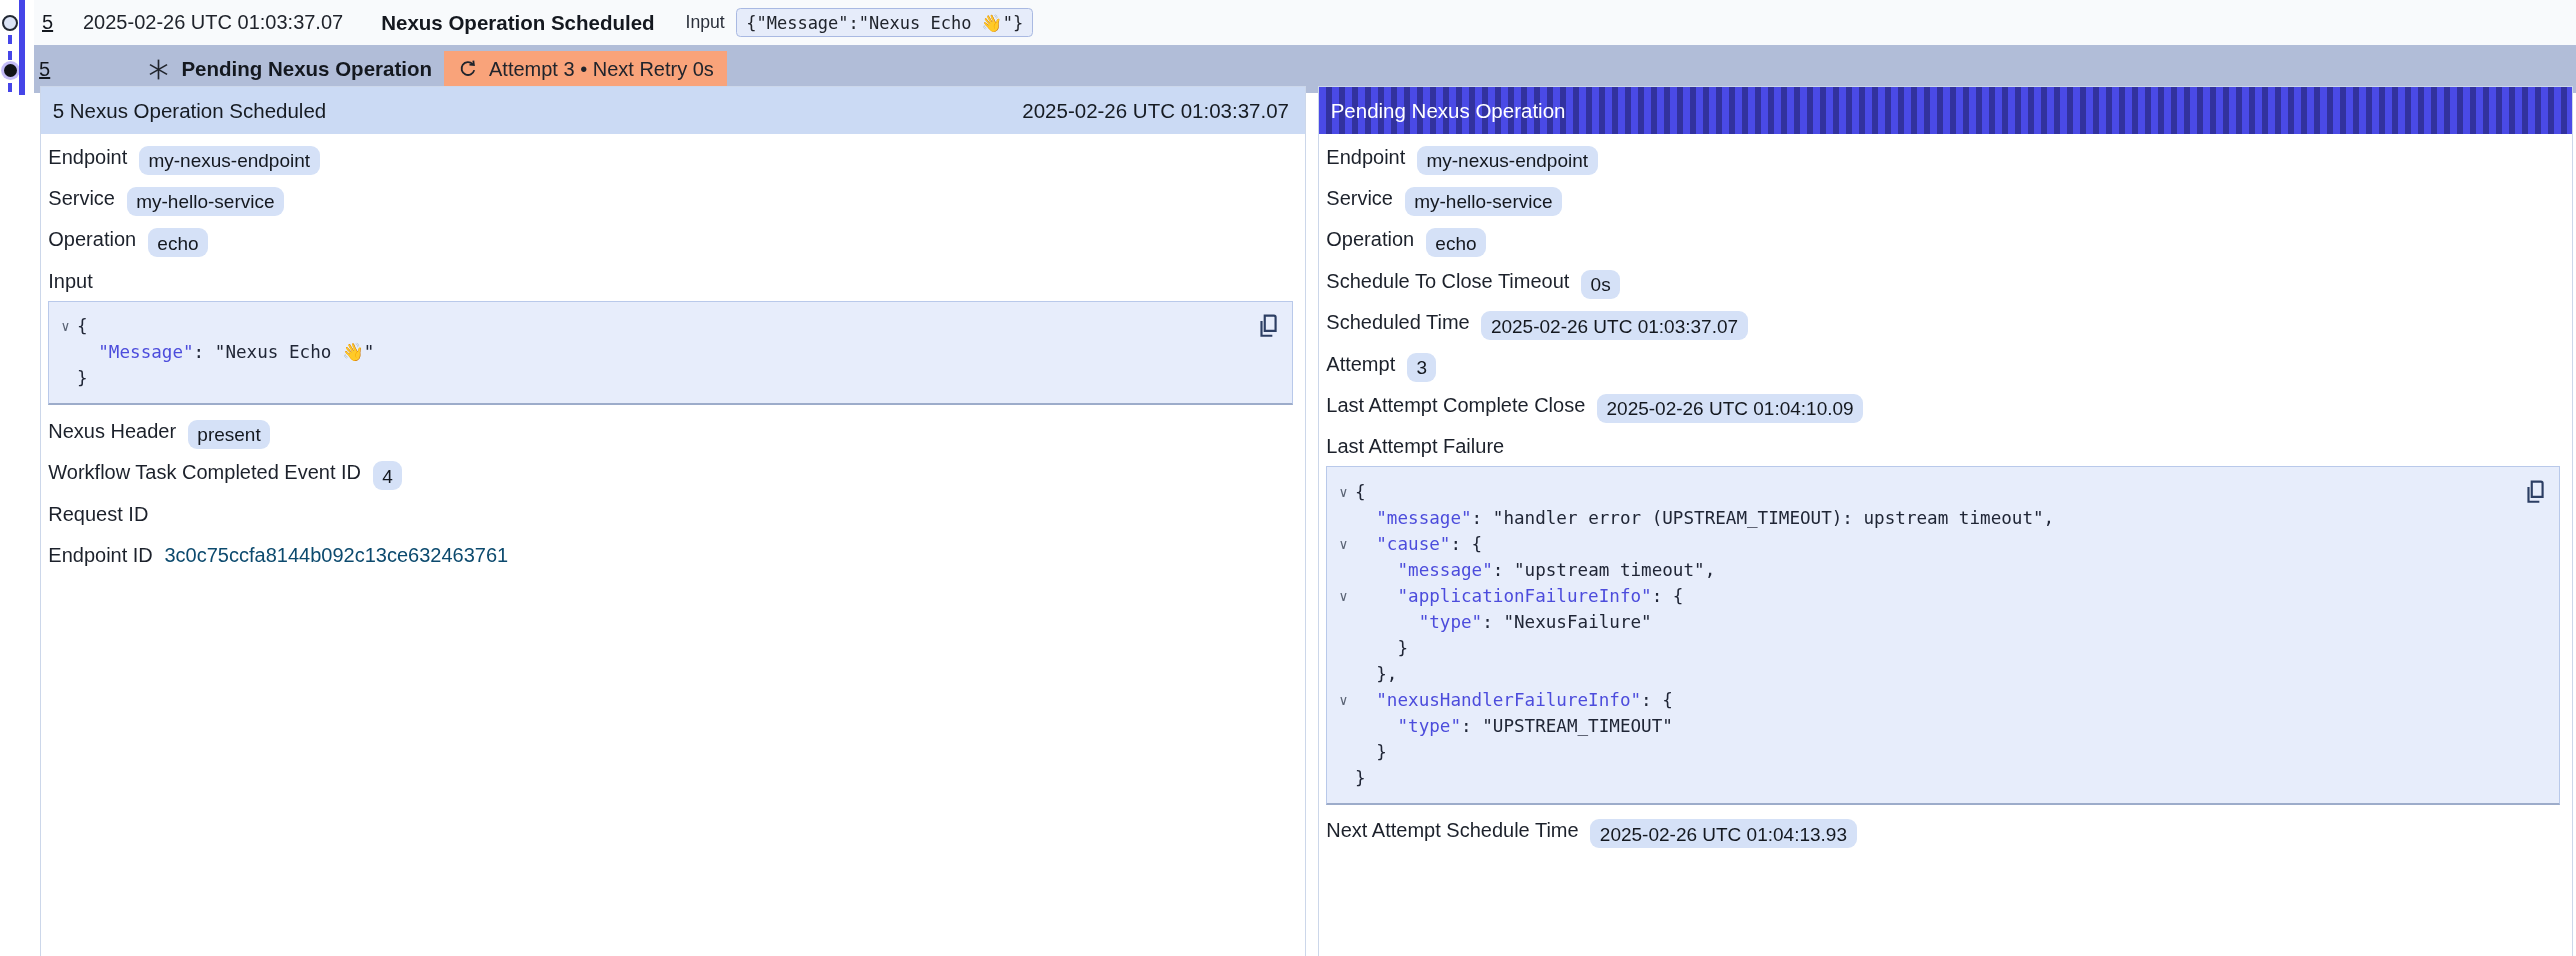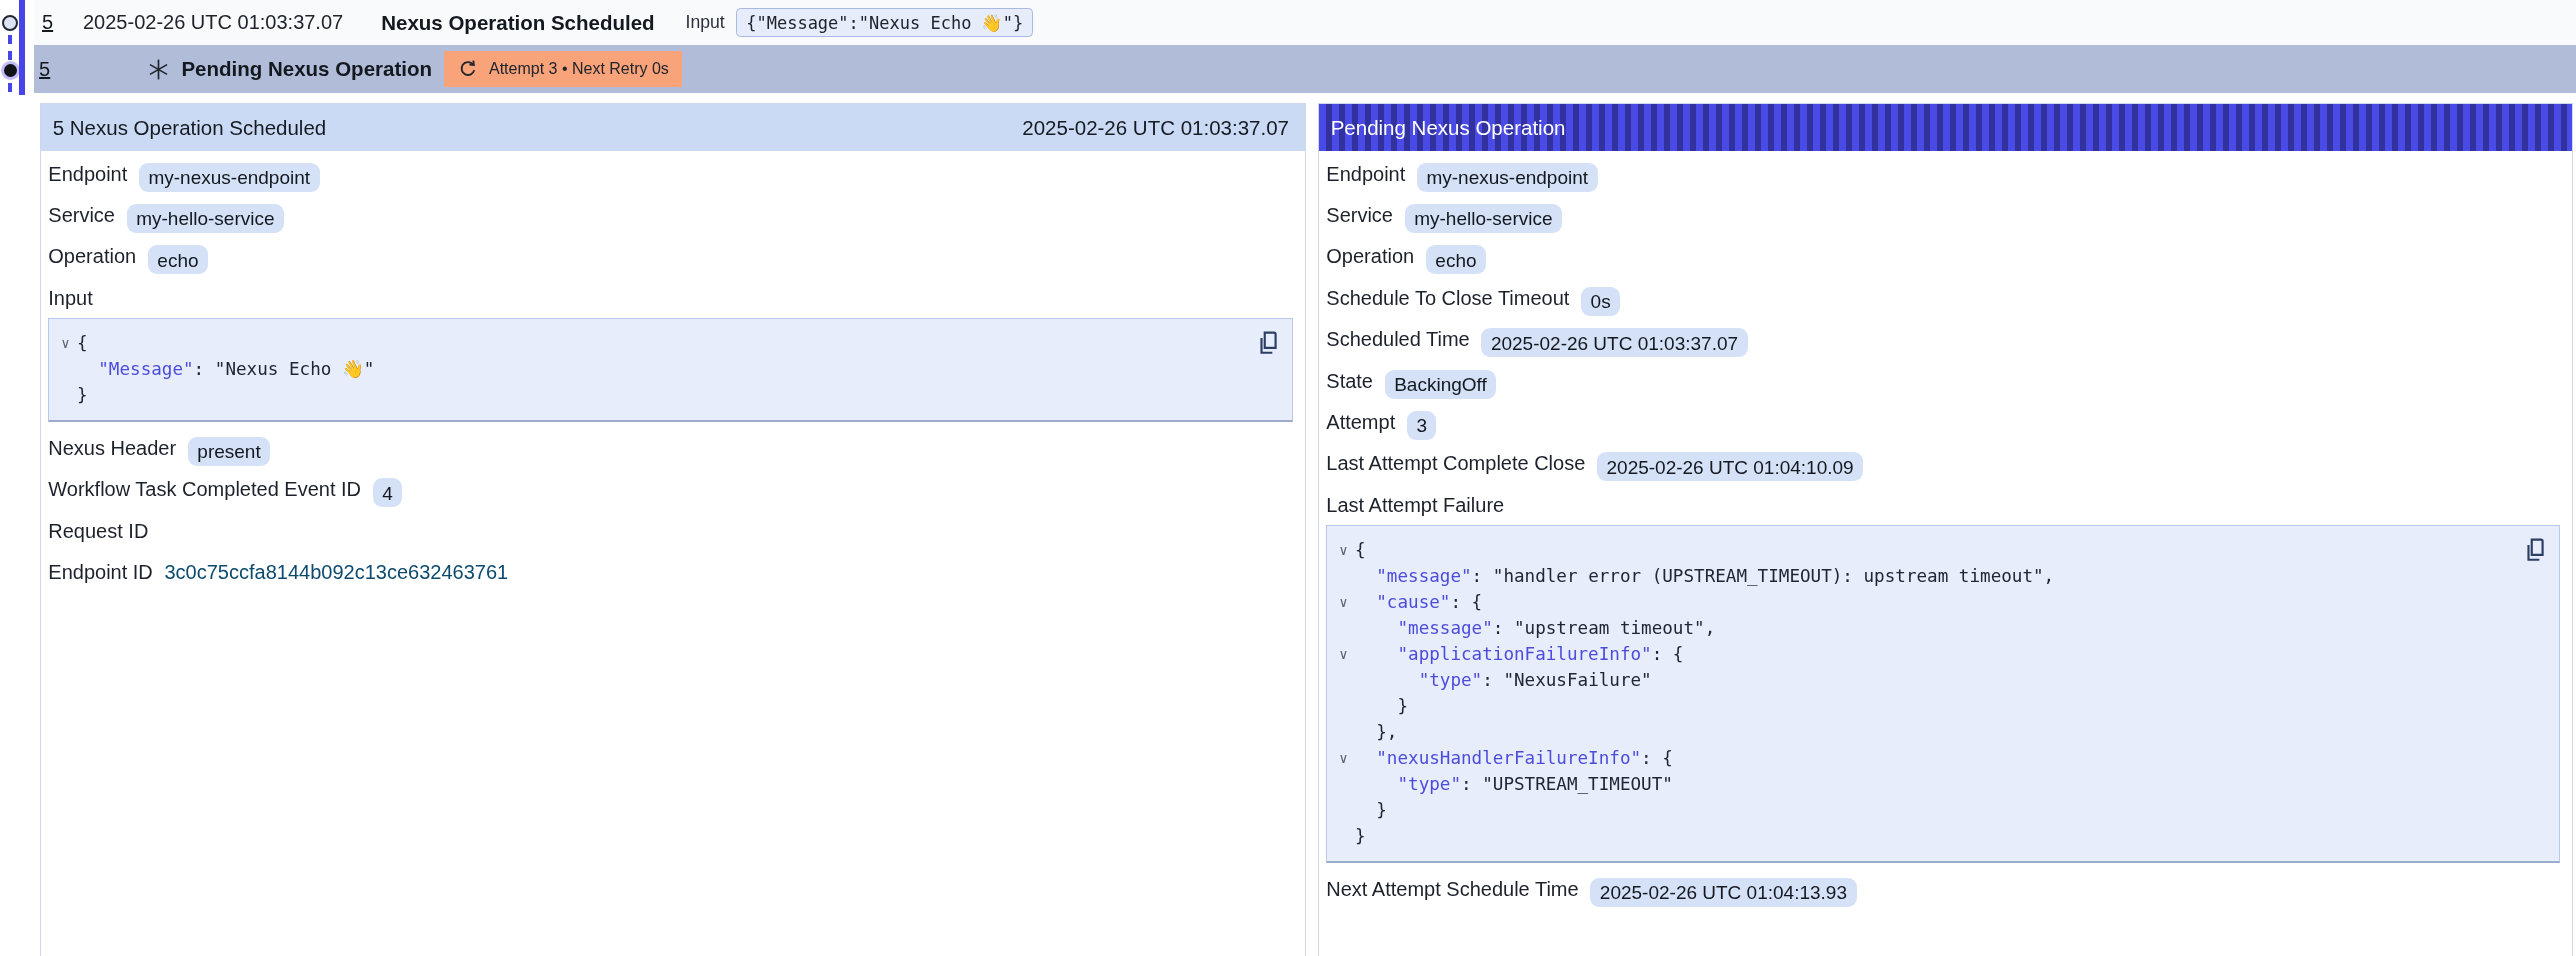--- a/index.html
+++ b/index.html
@@ -26,25 +26,25 @@
   .row-pending .ev-id { margin-left:5.1px; }
   .ev-time { margin-left:19px; font-size:20px; color:#20242c; }
   .ev-title { margin-left:38px; font-size:20.5px; font-weight:700; color:#14181f; }
   .row-pending .ev-title { margin-left:10.3px; }
   .ev-input-label { margin-left:31px; font-size:17.6px; color:#2a2f3a; }
   .ev-input-badge { margin-left:11.7px; font-family:"DejaVu Sans Mono", monospace; font-size:17px;
                     background:#e6ecfa; border:1.5px solid #a9b9e2; border-radius:4.4px;
                     padding:3.7px 8.8px; color:#20242c; }
   .pending-icon { margin-left:85px; width:25px; height:25px; }
   .attempt-badge { margin-left:11.7px; display:flex; align-items:center; gap:10.3px;
-                   background:#f9a37a; padding:6.6px 13px; font-size:16px; color:#20242c; }
+                   background:#f9a37a; padding:6.6px 13px; font-size:20px; color:#20242c; }
   .retry-icon { width:22px; height:22px; }
 
   
-  .panel { position:absolute; top:103px; bottom:0; background:#ffffff;
+  .panel { position:absolute; top:86px; bottom:0; background:#ffffff;
            border:1.5px solid #ccd7ea; border-bottom:none; }
   .panel-left  { left:40px;  width:1266px; }
   .panel-right { left:1318px; width:1255px; }
   .panel-header { height:47px; display:flex; align-items:center; justify-content:space-between;
                   padding:0 16px 0 11.7px; font-size:20.5px; }
   .panel-left .panel-header { background:#cbdaf4; color:#161b22; }
   .panel-right .panel-header { background:repeating-linear-gradient(90deg,#4a4ae6 0 6.6px,#32329e 6.6px 13px);
                                color:#ffffff; font-weight:500; }
   .panel-body { padding:11.7px 11.7px 0 7.3px; }
 
@@ -164,24 +164,20 @@
       <span class="flabel">Operation</span>
       <span class="fbadge">echo</span>
     </div>
     <div class="field">
       <span class="flabel">Schedule To Close Timeout</span>
       <span class="fbadge">0s</span>
     </div>
     <div class="field">
       <span class="flabel">Scheduled Time</span>
       <span class="fbadge">2025-02-26 UTC 01:03:37.07</span>
-    </div>
-    <div class="field">
-      <span class="flabel">State</span>
-      <span class="fbadge">BackingOff</span>
     </div>
     <div class="field">
       <span class="flabel">Attempt</span>
       <span class="fbadge">3</span>
     </div>
     <div class="field">
       <span class="flabel">Last Attempt Complete Close</span>
       <span class="fbadge">2025-02-26 UTC 01:04:10.09</span>
     </div>
 

